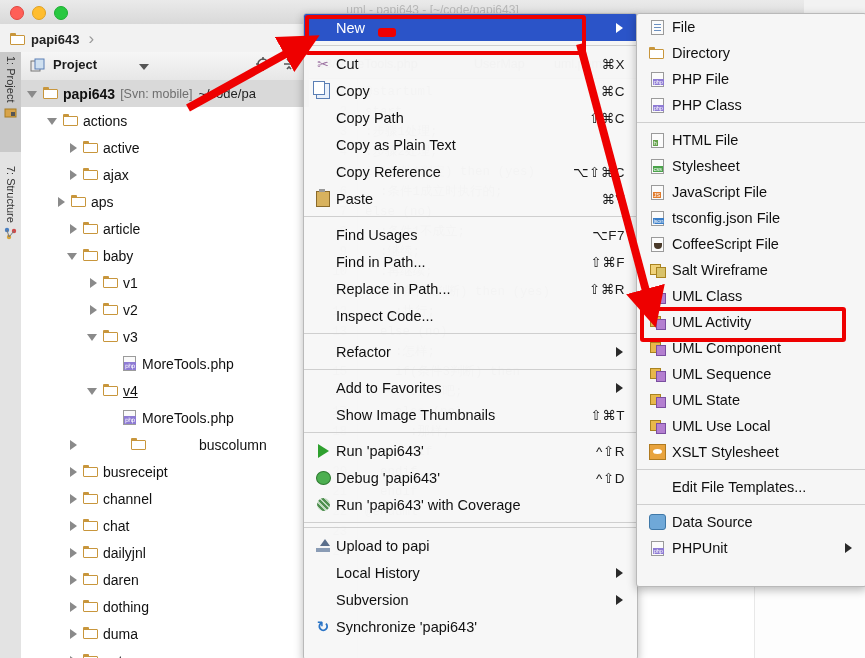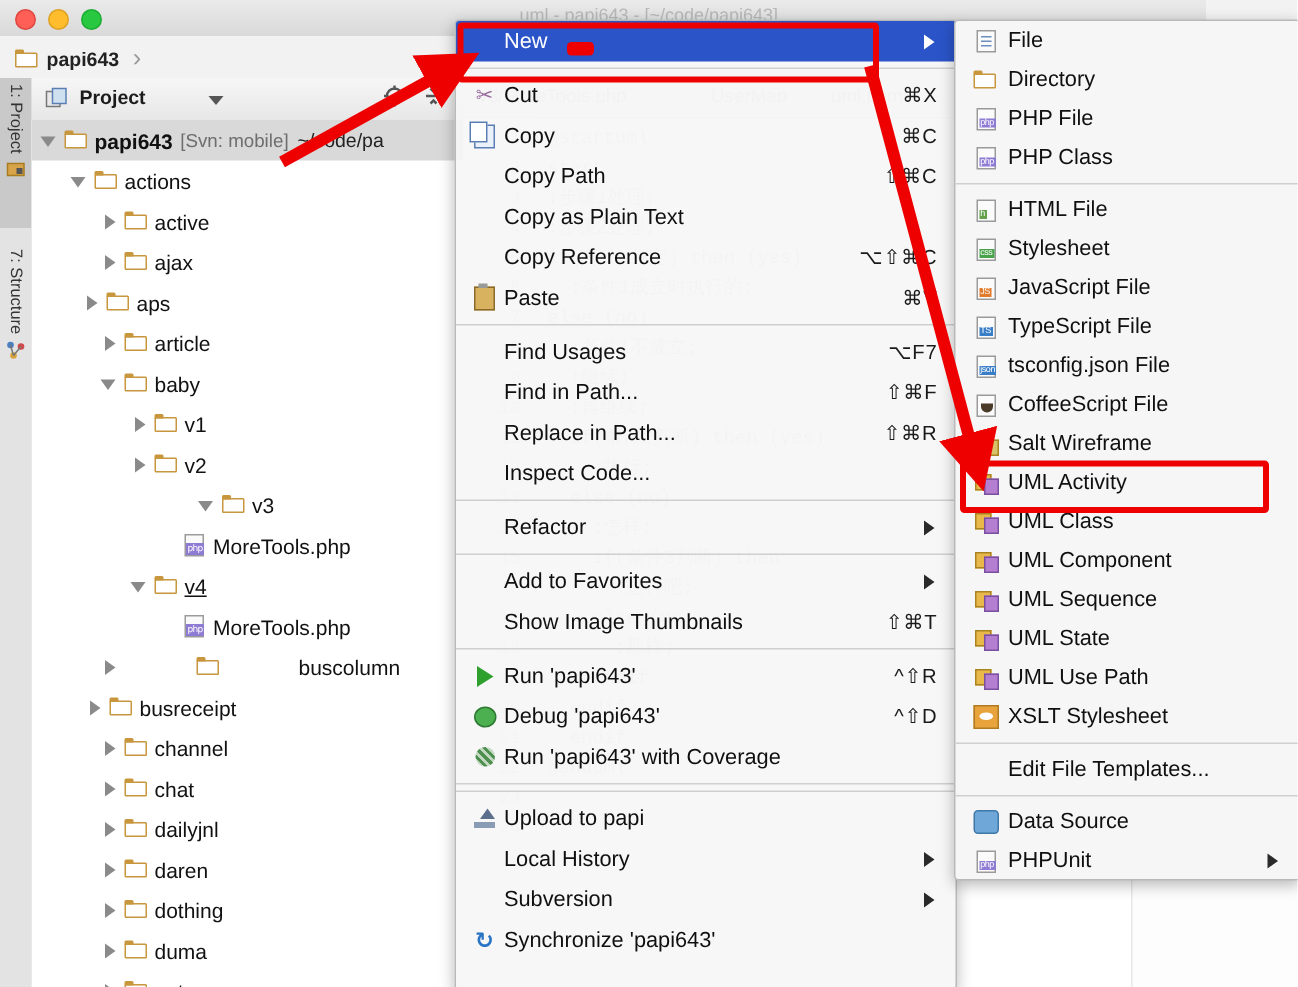--- a/index.html
+++ b/index.html
@@ -313,21 +313,21 @@
         <div class="row" style="padding-left: 66px;">
           <span class="arrow closed"></span>
           <span class="folder-ico"></span>
           <span class="lbl">v1</span>
         </div>
         <div class="row" style="padding-left: 66px;">
           <span class="arrow closed"></span>
           <span class="folder-ico"></span>
           <span class="lbl">v2</span>
         </div>
-        <div class="row" style="padding-left: 66px; margin-left: 45px;">
+        <div class="row" style="padding-left: 66px;">
           <span class="arrow open"></span>
           <span class="folder-ico"></span>
           <span class="lbl">v3</span>
         </div>
         <div class="row" style="padding-left: 86px;">
           <span class="arrow none"></span>
           <span class="php-ico"></span>
           <span class="lbl">MoreTools.php</span>
         </div>
         <div class="row" style="padding-left: 66px; text-decoration: underline;">
@@ -338,21 +338,21 @@
         <div class="row" style="padding-left: 86px;">
           <span class="arrow none"></span>
           <span class="php-ico"></span>
           <span class="lbl">MoreTools.php</span>
         </div>
         <div class="row" style="padding-left: 46px; gap: 48px;">
           <span class="arrow closed"></span>
           <span class="folder-ico"></span>
           <span class="lbl">buscolumn</span>
         </div>
-        <div class="row" style="padding-left: 36px;">
+        <div class="row" style="padding-left: 46px;">
           <span class="arrow closed"></span>
           <span class="folder-ico"></span>
           <span class="lbl">busreceipt</span>
         </div>
         <div class="row" style="padding-left: 46px;">
           <span class="arrow closed"></span>
           <span class="folder-ico"></span>
           <span class="lbl">channel</span>
         </div>
         <div class="row" style="padding-left: 46px;">
@@ -650,28 +650,20 @@
       <div class="si">
         <span class="ico">
           <span class="doc js">
             <span>JS</span>
           </span>
         </span>
         <span class="txt">JavaScript File</span>
       </div>
       <div class="si">
         <span class="ico">
-          <span class="doc ts">
-            <span>TS</span>
-          </span>
-        </span>
-        <span class="txt">TypeScript File</span>
-      </div>
-      <div class="si">
-        <span class="ico">
           <span class="doc json">
             <span>json</span>
           </span>
         </span>
         <span class="txt">tsconfig.json File</span>
       </div>
       <div class="si">
         <span class="ico">
           <span class="doc coffee"></span>
         </span>
@@ -680,51 +672,51 @@
       <div class="si">
         <span class="ico">
           <span class="uml wire"></span>
         </span>
         <span class="txt">Salt Wireframe</span>
       </div>
       <div class="si">
         <span class="ico">
           <span class="uml"></span>
         </span>
+        <span class="txt">UML Class</span>
+      </div>
+      <div class="si">
+        <span class="ico">
+          <span class="uml"></span>
+        </span>
         <span class="txt">UML Activity</span>
       </div>
       <div class="si">
         <span class="ico">
           <span class="uml"></span>
         </span>
-        <span class="txt">UML Class</span>
+        <span class="txt">UML Component</span>
       </div>
       <div class="si">
         <span class="ico">
           <span class="uml"></span>
         </span>
-        <span class="txt">UML Component</span>
+        <span class="txt">UML Sequence</span>
       </div>
       <div class="si">
         <span class="ico">
           <span class="uml"></span>
         </span>
-        <span class="txt">UML Sequence</span>
+        <span class="txt">UML State</span>
       </div>
       <div class="si">
         <span class="ico">
           <span class="uml"></span>
         </span>
-        <span class="txt">UML State</span>
-      </div>
-      <div class="si">
-        <span class="ico">
-          <span class="uml"></span>
-        </span>
-        <span class="txt">UML Use Path</span>
+        <span class="txt">UML Use Local</span>
       </div>
       <div class="si">
         <span class="ico">
           <span class="xslt"></span>
         </span>
         <span class="txt">XSLT Stylesheet</span>
       </div>
       <div class="msep"></div>
       <div class="si">
         <span class="ico">

